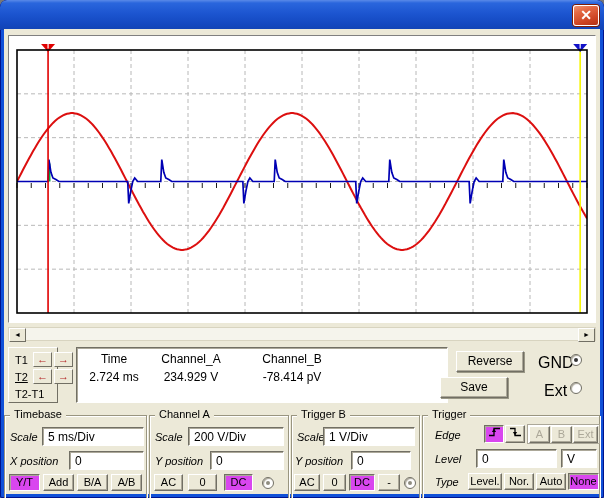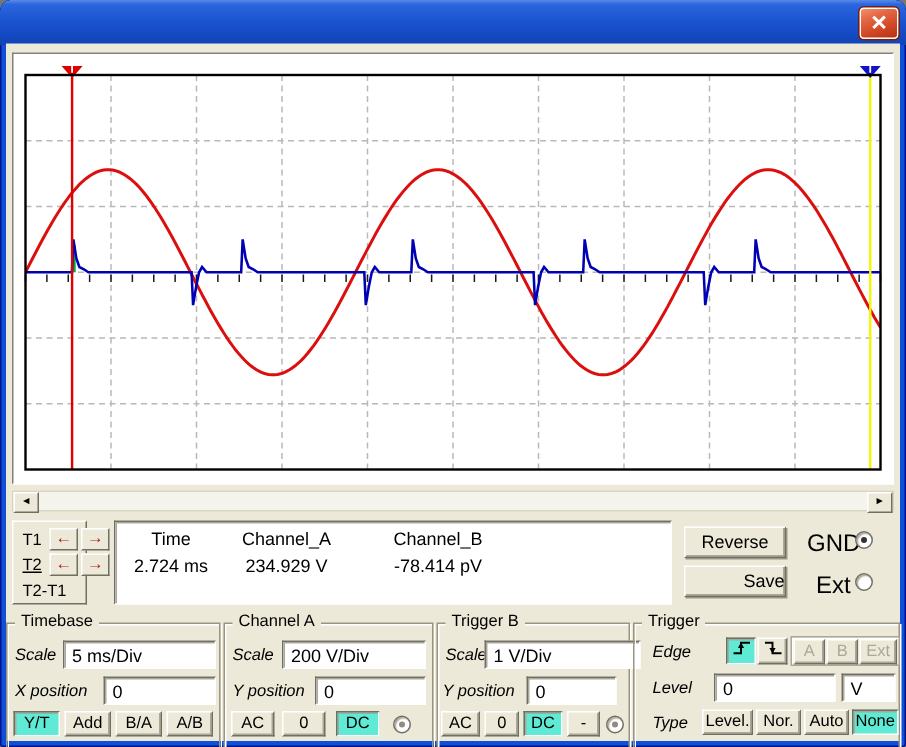--- a/index.html
+++ b/index.html
@@ -56,21 +56,21 @@
   .group{position:absolute;top:386px;height:88px;border:1px solid #999580;
          box-shadow:inset 1px 1px 0 #fff, 1px 1px 0 #fff;box-sizing:border-box;}
   .legend{position:absolute;top:-8px;left:5px;background:#ECE9D8;padding:0 4px;font-size:11px;color:#000;}
   .g-label{position:absolute;font-size:11px;color:#000;white-space:nowrap;font-style:italic;}
   .field{position:absolute;background:#fff;border:1px solid;border-color:#716F64 #fff #fff #716F64;
          box-shadow:inset 1px 1px 0 #ACA899;box-sizing:border-box;font-size:12px;color:#000;
          font-family:"Liberation Sans",sans-serif;padding:0 0 0 5px;outline:none;}
   .btn{position:absolute;height:17px;background:#ECE9D8;font-size:11px;color:#000;text-align:center;
        line-height:15px;border:1px solid;border-color:#fff #716F64 #716F64 #fff;
        box-shadow:inset -1px -1px 0 #ACA899;box-sizing:border-box;cursor:default;}
-  .btn.pressed{background:#5eead4;border-color:#716F64 #fff #fff #716F64;
+  .btn.pressed{background:#d946ef;border-color:#716F64 #fff #fff #716F64;
                box-shadow:inset 1px 1px 0 #ACA899;}
   .btn.disabled{color:#ACA899;}
   .src-wrap{position:absolute;border:1px solid #ACA899;box-shadow:inset 1px 1px 0 #fff;
             box-sizing:border-box;padding:1px;display:flex;gap:1px;background:#ECE9D8;}
   .src-wrap .btn{position:static;}
 </style>
 </head>
 <body>
 <div id="stage">
 
@@ -187,21 +187,21 @@
         <span class="ro-cell ro-c3">Channel_B</span>
       </div>
       <div class="ro-row">
         <span class="ro-cell ro-c1">2.724 ms</span>
         <span class="ro-cell ro-c2">234.929 V</span>
         <span class="ro-cell ro-c3">-78.414 pV</span>
       </div>
     </div>
 
     <div class="cmd-btn" style="left:452px;top:322px;">Reverse</div>
-    <div class="cmd-btn" style="left:452px;top:348px;text-align:right;">Save</div>
+    <div class="cmd-btn" style="left:436px;top:348px;">Save</div>
 
     <span class="r-label" style="left:534px;top:325px;">GND</span>
     <div class="radio on" id="gnd-radio" style="left:566px;top:325px;">
           <span class="dot"></span>
         </div>
     <span class="r-label" style="left:540px;top:353px;">Ext</span>
     <div class="radio" id="ext-radio" style="left:566px;top:353px;"></div>
 
     <div class="group" style="left:0px;width:143px;">
       <span class="legend">Timebase</span>
@@ -225,21 +225,21 @@
       <div class="btn" style="left:38px;top:58px;width:29px;">0</div>
       <div class="btn pressed" style="left:74px;top:58px;width:29px;">DC</div>
       <div class="radio dim" style="left:112px;top:61px;">
             <span class="dot"></span>
           </div>
     </div>
 
     <div class="group" style="left:287px;width:129px;">
       <span class="legend">Trigger B</span>
       <span class="g-label" style="left:5px;top:15px;">Scale</span>
-      <input class="field" style="left: 31px; top: 11px; width: 104px; height: 19px;" value="1 V/Div">
+      <input class="field" style="left: 31px; top: 11px; width: 92px; height: 19px;" value="1 V/Div">
       <span class="g-label" style="left:3px;top:39px;">Y position</span>
       <input class="field" style="left: 59px; top: 35px; width: 60px; height: 19px;" value="0">
       <div class="btn" style="left:2px;top:58px;width:26px;">AC</div>
       <div class="btn" style="left:31px;top:58px;width:23px;">0</div>
       <div class="btn pressed" style="left:57px;top:58px;width:26px;">DC</div>
       <div class="btn" style="left:86px;top:58px;width:22px;">-</div>
       <div class="radio dim" style="left:112px;top:61px;">
             <span class="dot"></span>
           </div>
     </div>

